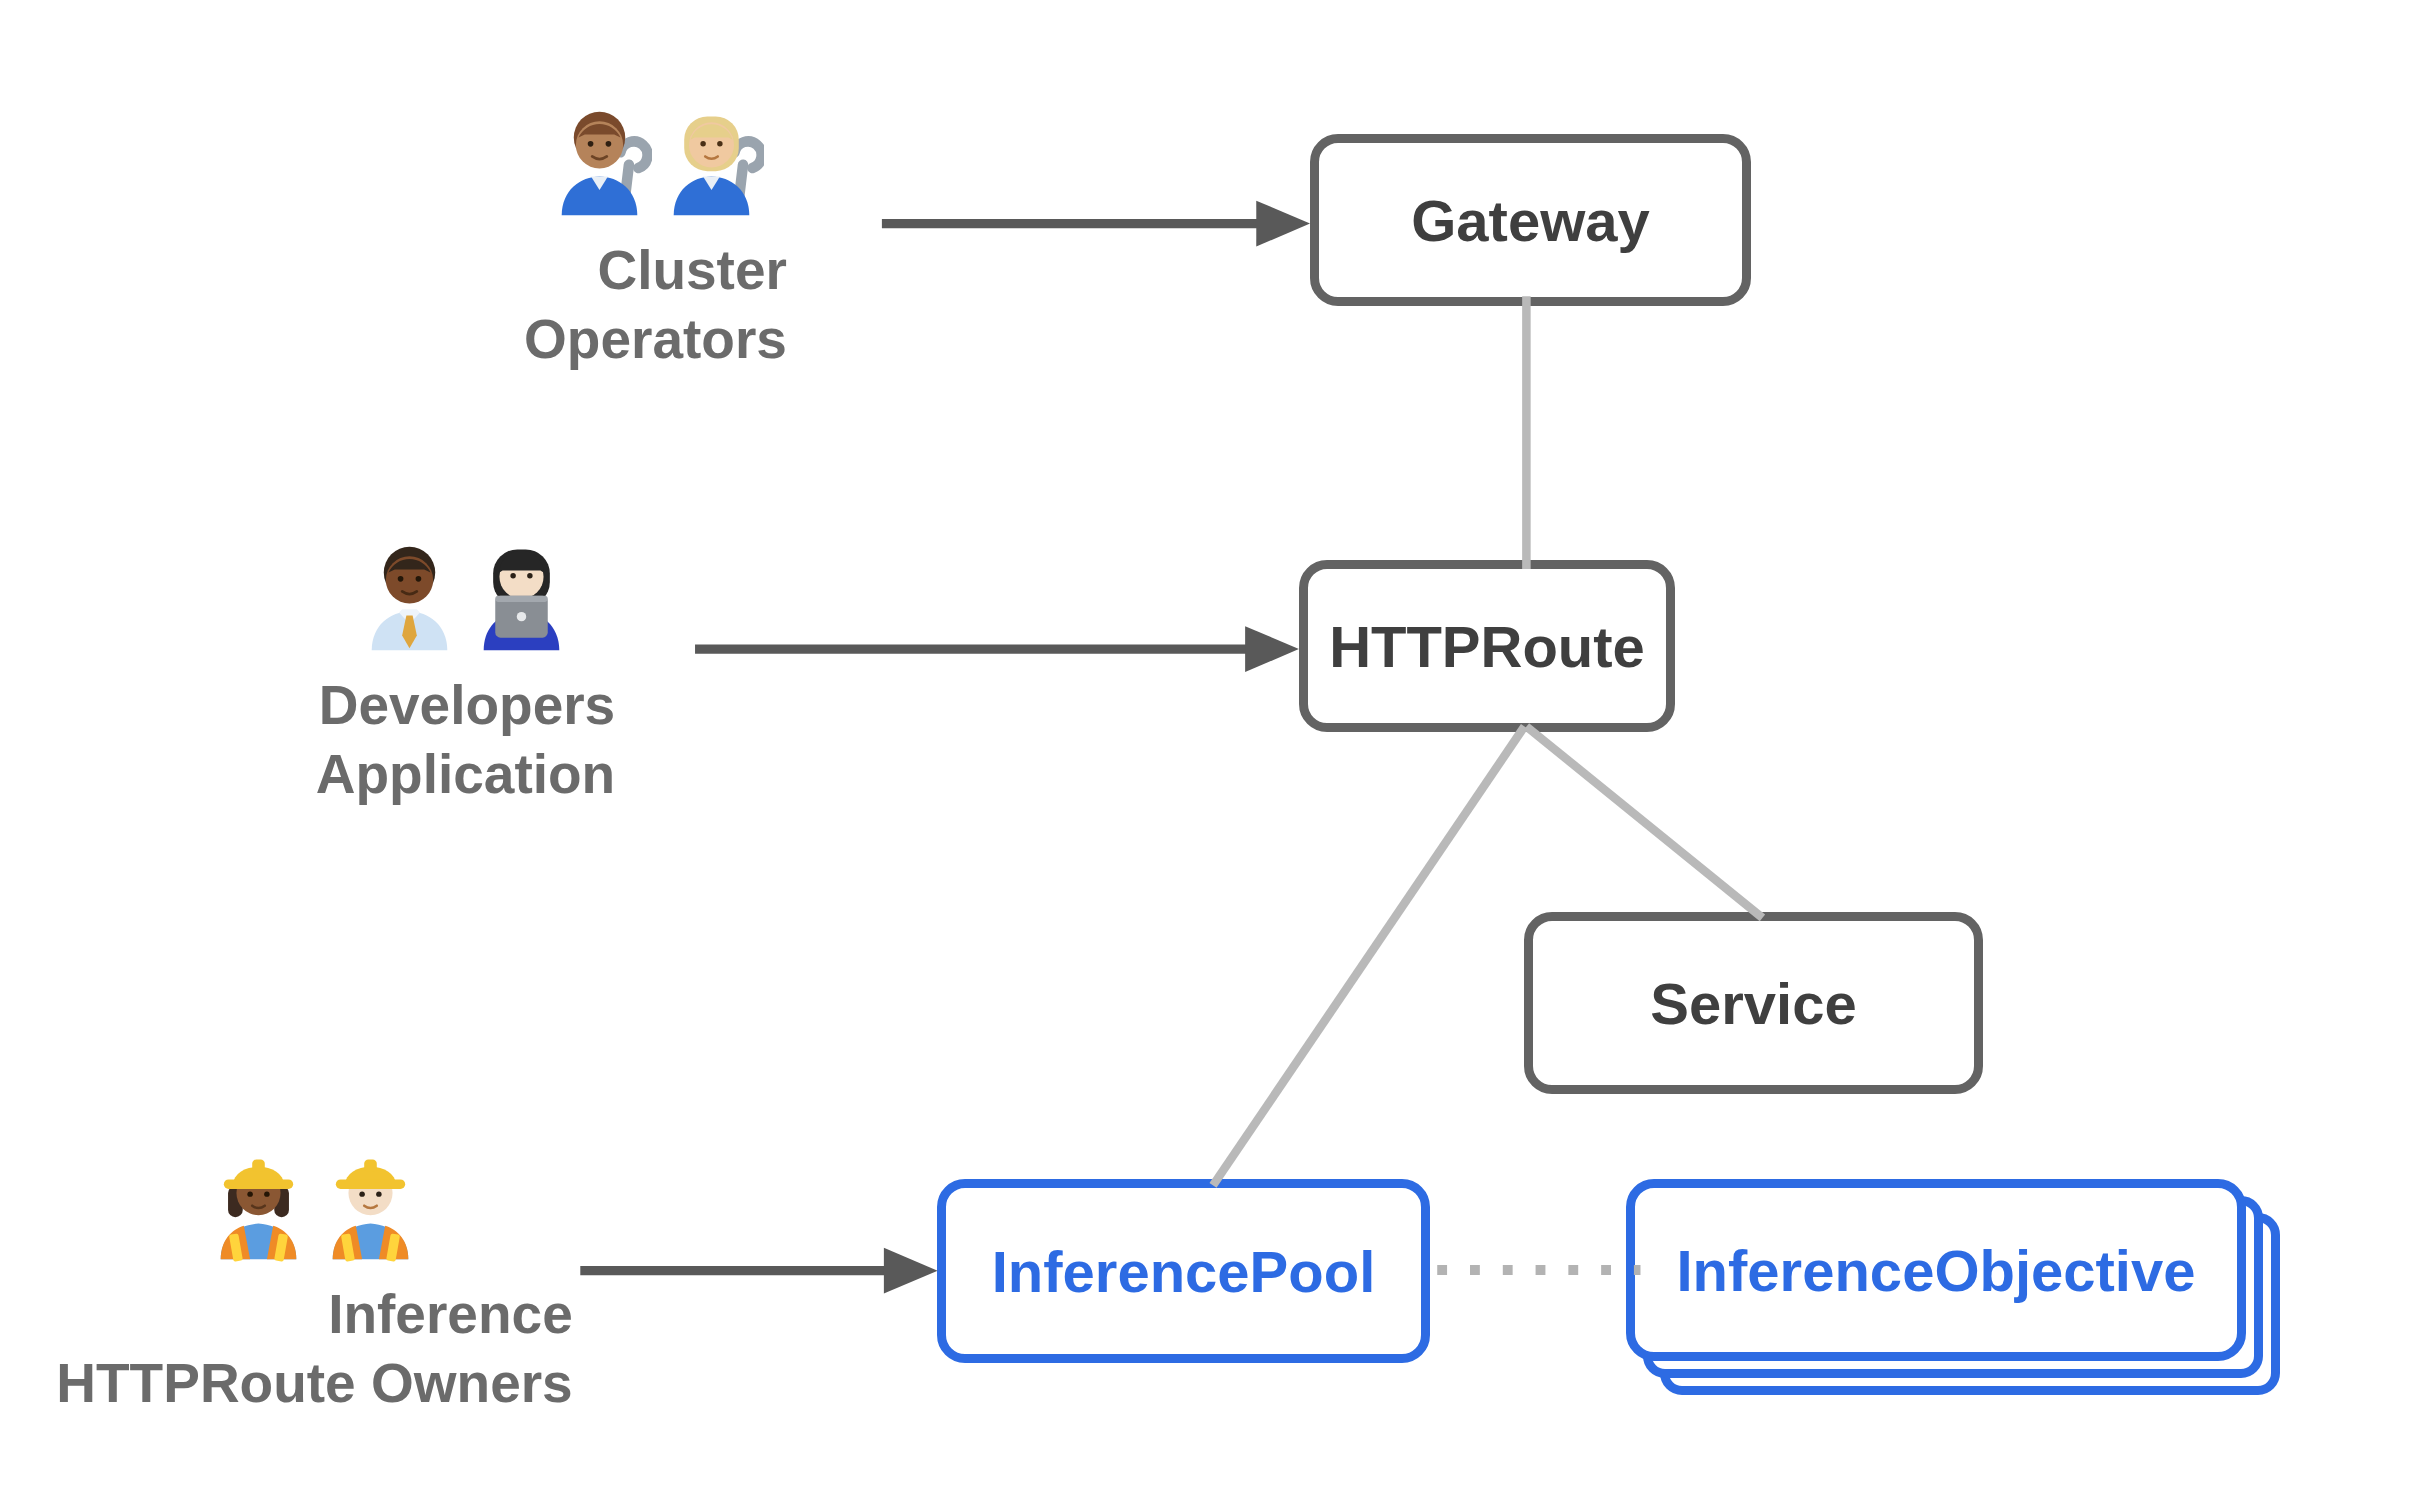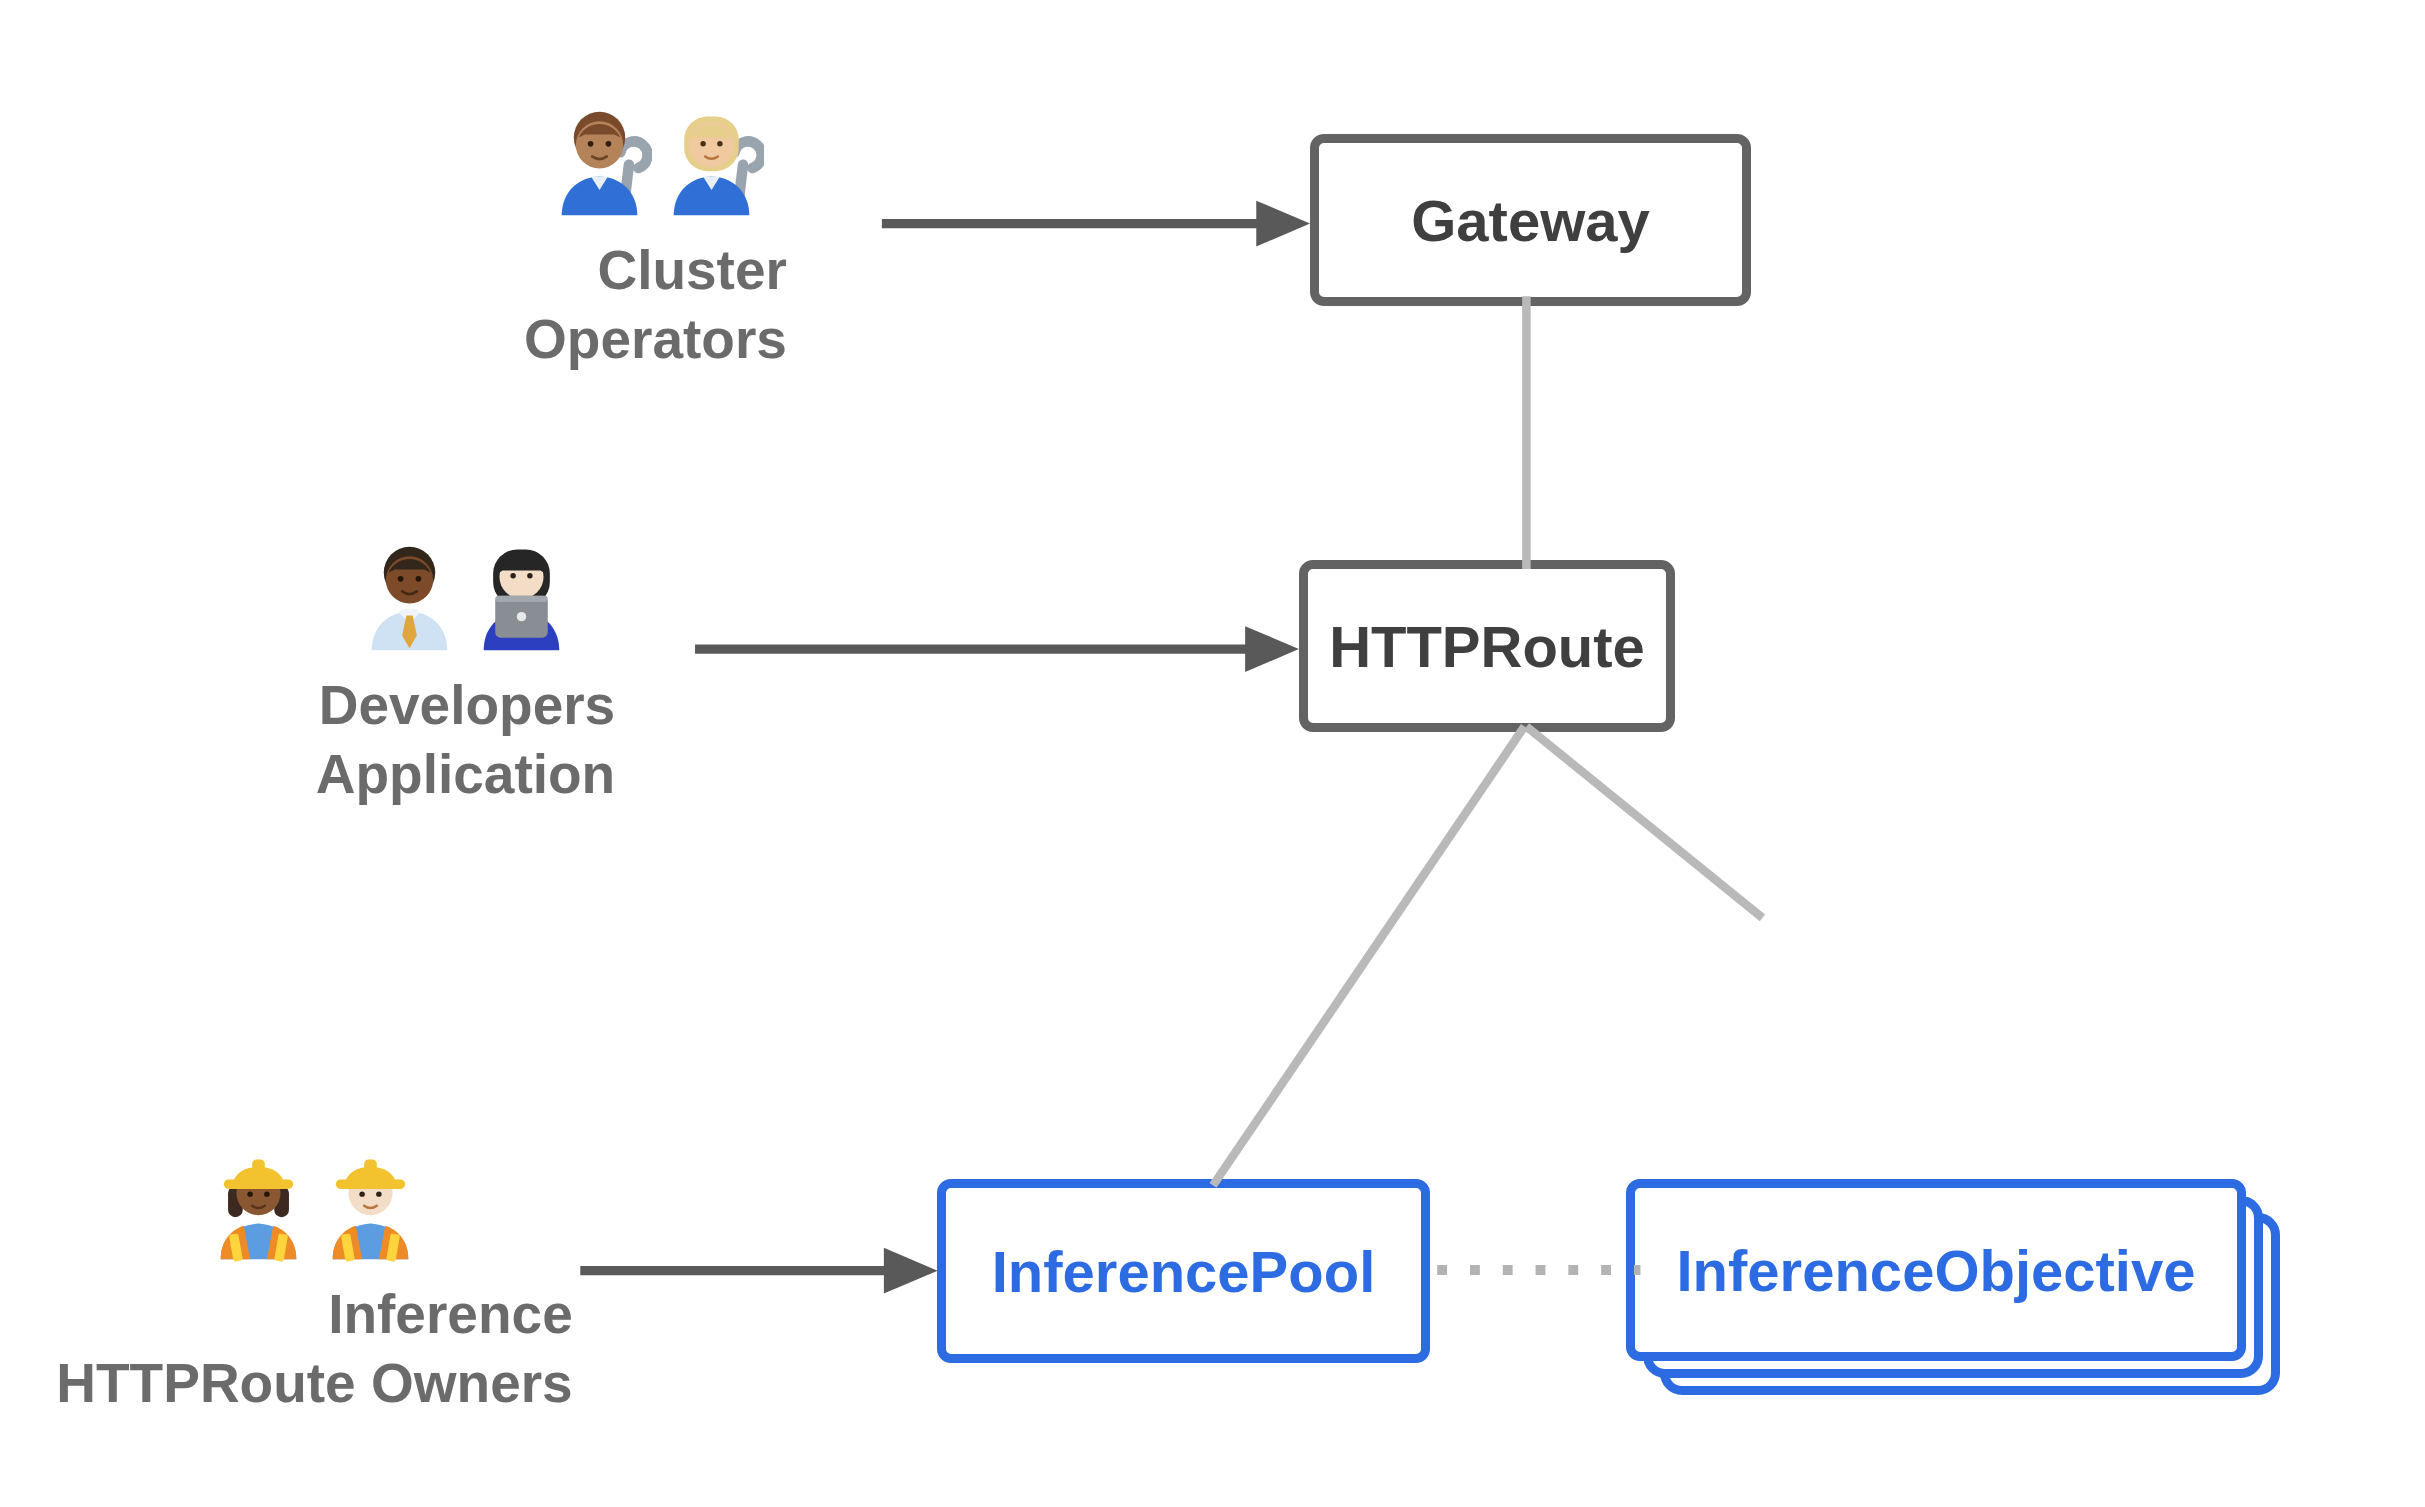--- a/index.html
+++ b/index.html
@@ -4,21 +4,21 @@
 <style>
   html,body{margin:0;padding:0;background:#ffffff;}
   .canvas{
     position:relative;width:2426px;height:1508px;background:#ffffff;overflow:hidden;
     font-family:"Liberation Sans",sans-serif;
   }
   
   .node{
     position:absolute;box-sizing:border-box;background:#ffffff;
     border:9.2px solid var(--node_border_gray,#636363);
-    border-radius:14px;display:flex;align-items:center;justify-content:center;
+    border-radius:28px;display:flex;align-items:center;justify-content:center;
     z-index:3;
   }
   .node .nlabel{
     font-size:58px;font-weight:700;color:var(--node_text_gray,#3f3f3f);
     letter-spacing:0px;white-space:nowrap;
   }
   .node.blue{border-color:var(--blue,#2d6be3);}
   .node.blue .nlabel{color:var(--blue,#2d6be3);}
   .stack-layer{
     position:absolute;box-sizing:border-box;background:#ffffff;
@@ -67,20 +67,23 @@
   <div class="stack-layer" style="left:1643px;top:1196px;width:620px;height:182px;"></div>
 
   <div class="node gray" style="left:1310px;top:134px;width:441px;height:172px;">
     <span class="nlabel">Gateway</span>
   </div>
 
   <div class="node gray" style="left:1299px;top:560px;width:376px;height:172px;">
     <span class="nlabel">HTTPRoute</span>
   </div>
 
+  <div class="node gray" style="left:1524px;top:912px;width:459px;height:182px;">
+    <span class="nlabel">Service</span>
+  </div>
 
   <div class="node blue" style="left:937px;top:1179px;width:493px;height:184px;">
     <span class="nlabel">InferencePool</span>
   </div>
 
   <div class="node blue" style="left:1626px;top:1179px;width:620px;height:182px;">
     <span class="nlabel">InferenceObjective</span>
   </div>
 
   <div class="persona" style="left:439px;top:97px;width:433px;">

